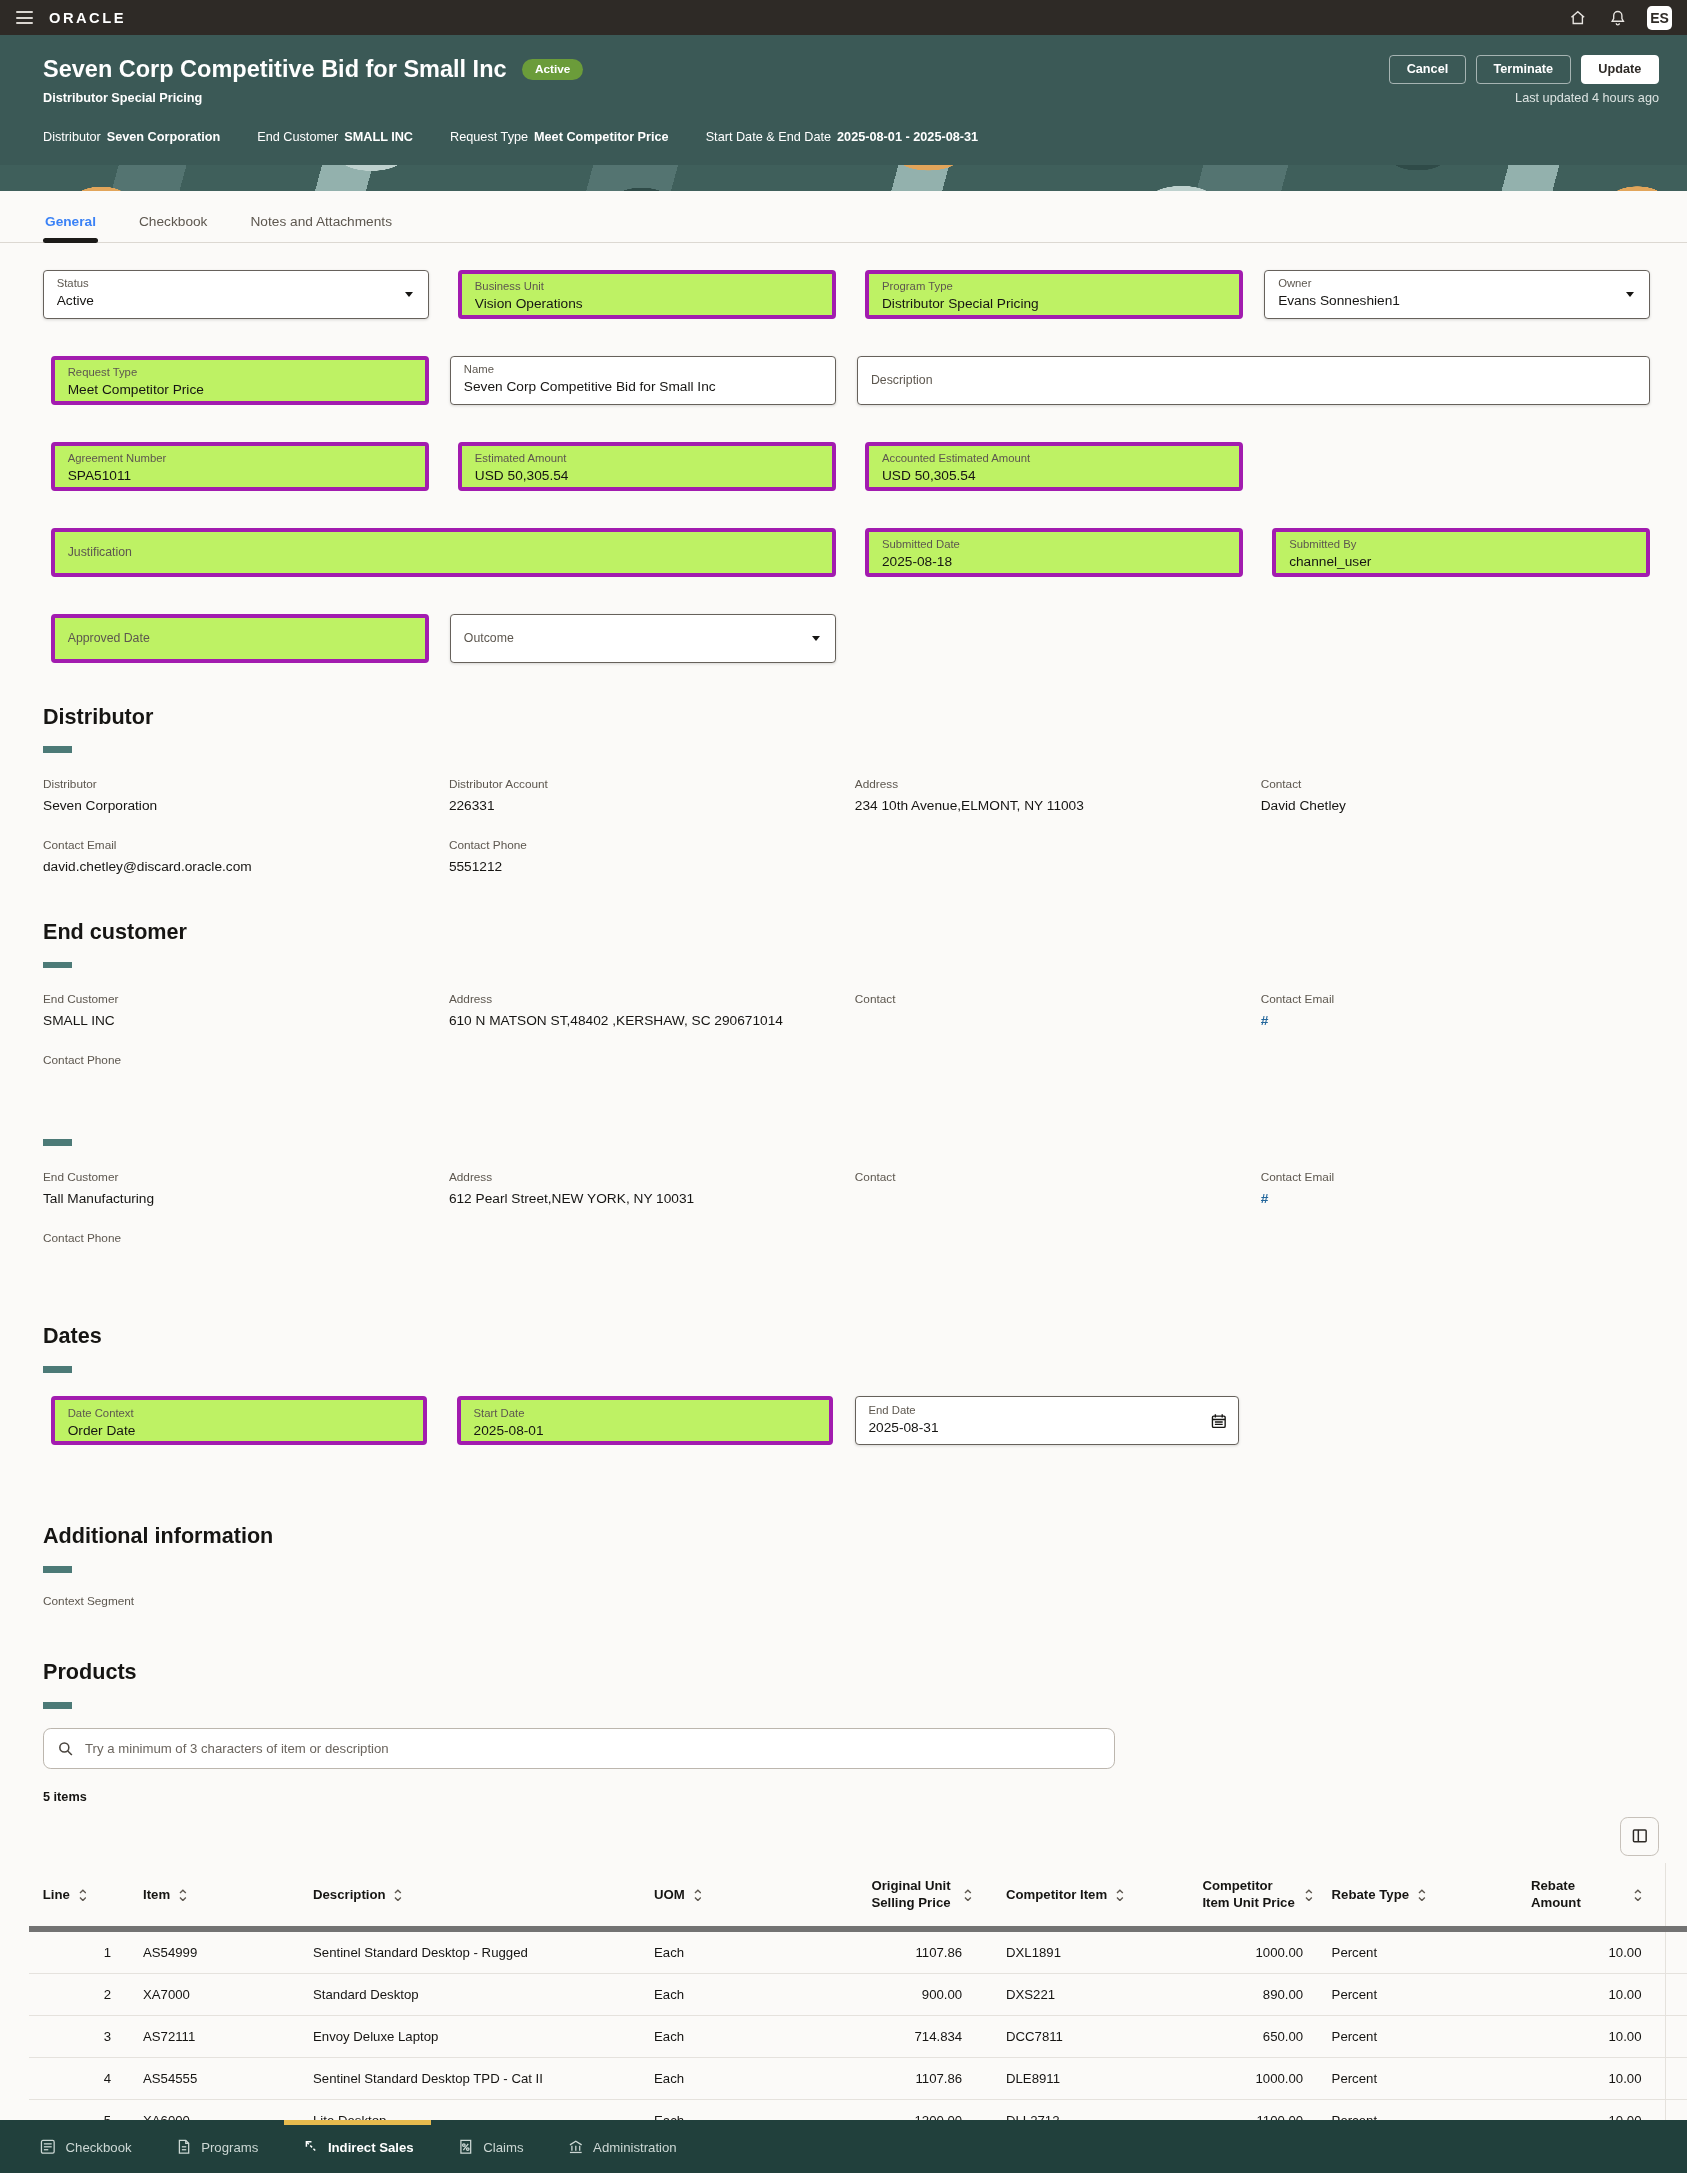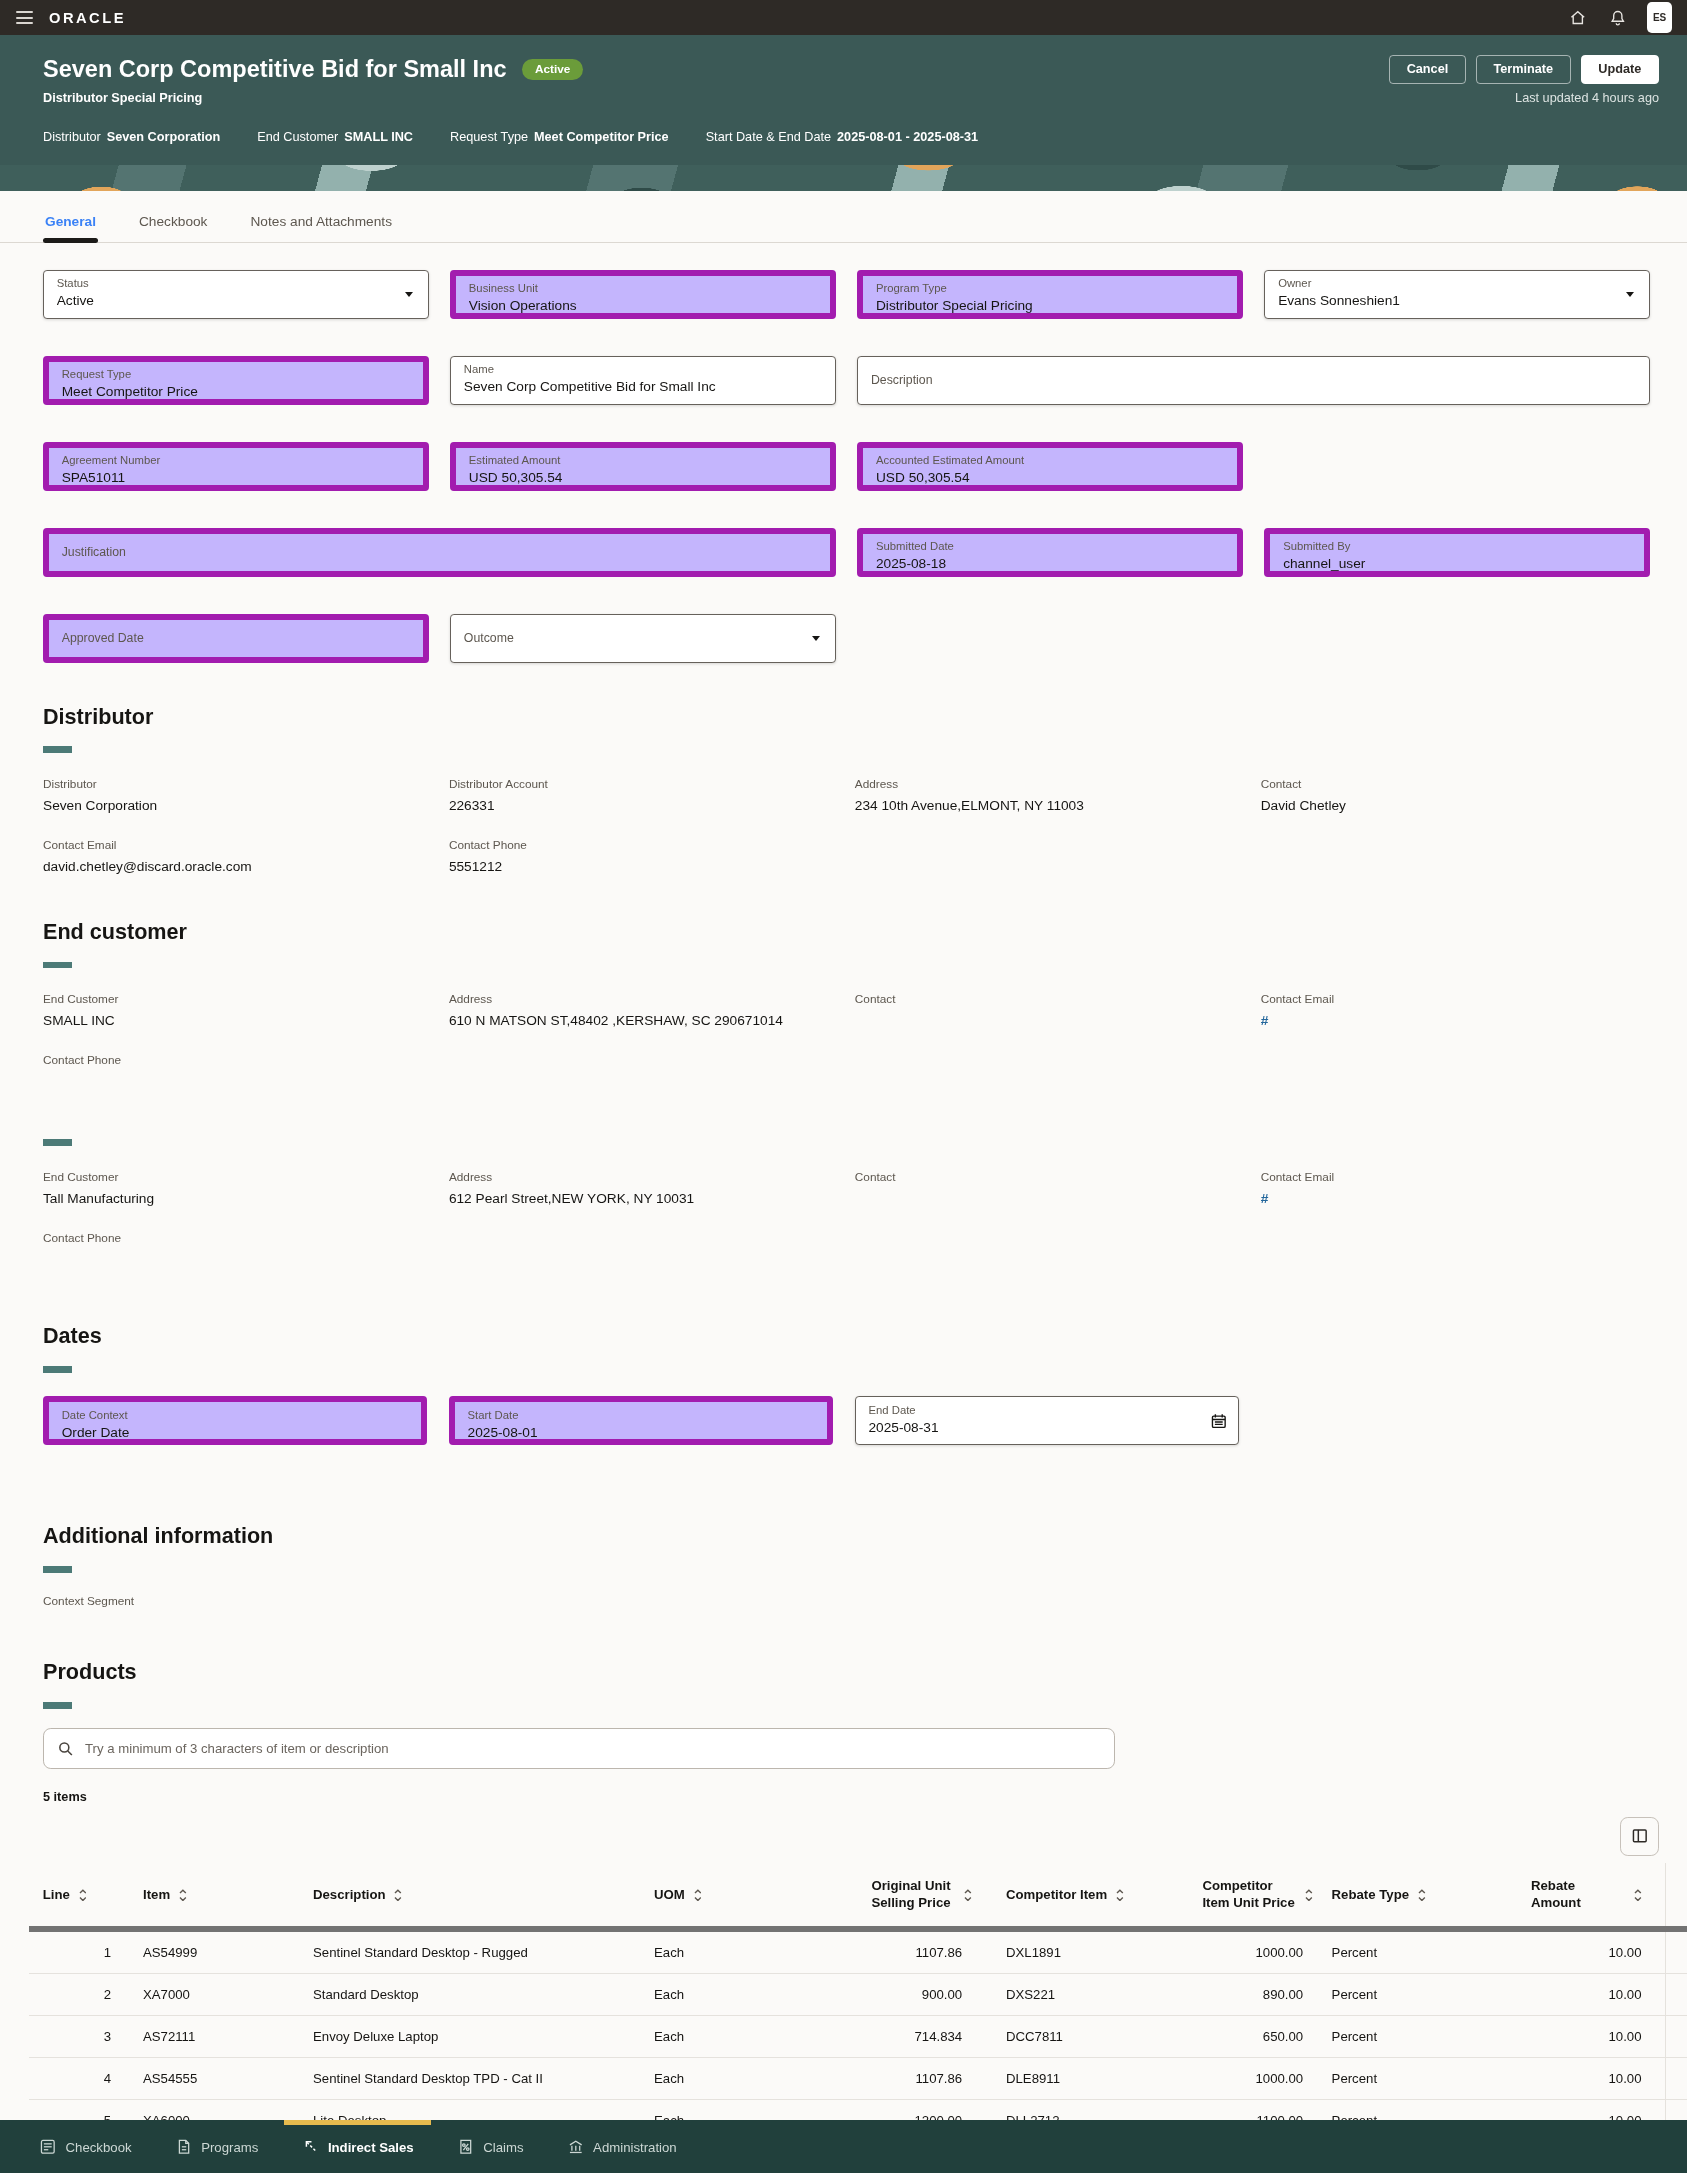--- a/index.html
+++ b/index.html
@@ -11,22 +11,22 @@
   }
   svg { display:block; }
 
   
   .topbar { height:35px; background:#2e2a26; display:flex; align-items:center; padding:0 15.7px; gap:15.7px; }
   .hamburger { width:17.6px; display:flex; flex-direction:column; gap:3.4px; cursor:pointer; }
   .hamburger span { height:2px; background:#dad6d1; border-radius:1px; }
   .logo { color:#ffffff; font-size:14.7px; font-weight:700; letter-spacing:2.5px; }
   .topbar-right { margin-left:auto; display:flex; align-items:center; gap:19.6px; }
   .tb-icon { stroke:#e8e5e1; fill:none; stroke-width:1.4; }
-  .avatar-chip { width:25.5px; height:31px; background:#ffffff; border-radius:4.9px; color:#2e2a26;
-    font-size:10px; font-weight:700; display:flex; align-items:center; justify-content:center; }
+  .avatar-chip { width:25.5px; height:24px; background:#ffffff; border-radius:4.9px; color:#2e2a26;
+    font-size:14px; font-weight:700; display:flex; align-items:center; justify-content:center; }
 
   
   .hero { background:#3b5956; color:#fff; padding:19.6px 29px 21.6px 43px; }
   .hero-top { display:flex; align-items:center; }
   .page-title { font-size:23.5px; font-weight:700; }
   .badge { margin-left:15.7px; background:#6b9c3a; color:#fff; font-size:11.8px; font-weight:600;
     padding:3.9px 12.7px; border-radius:11.8px; }
   .actions { margin-left:auto; display:flex; gap:9.8px;align-items:center; }
   .btn { font-family:inherit; font-size:12.7px; font-weight:600; border-radius:3.9px; padding:6.9px 16.7px; cursor:pointer; }
   .btn-outline { background:transparent; color:#fff; border:1px solid rgba(255,255,255,.55); }
@@ -55,21 +55,21 @@
   .tabs { display:flex; gap:39px; padding:0 43px; margin-top:13.7px; border-bottom:1px solid #dcd8d2; }
   .tab { position:relative; font-size:13.7px; color:#5d574f; padding:9.8px 2px 12.7px; cursor:pointer; }
   .tab.active { color:#3b82f6; font-weight:700; }
   .tab.active::after { content:""; position:absolute; left:0; right:0; bottom:-1px; height:4.9px;
     background:#1c1b19; border-radius:2.9px; }
 
   
   .formgrid { margin:26.5px 38px 0 43px; display:grid; grid-template-columns:repeat(4,1fr);
     column-gap:21.6px; row-gap:37px; }
   .field { height:49px; border-radius:3.9px; padding:6.9px 12.7px; position:relative; }
-  .field.ro { background:#c4b5fd; border:6px solid #a21caf; }
+  .field.ro { background:#bef264; border:4px solid #a21caf;margin-left:8px; }
   .field.ed { background:#ffffff; border:1px solid #66615b; box-shadow:0 1px 2.9px rgba(0,0,0,.15); }
   .f-label { display:block; font-size:11.3px; color:#5d574f; margin-bottom:3.9px; }
   .f-value { display:block; font-size:13.7px; color:#161513; white-space:nowrap; overflow:hidden; }
   .field.empty { display:flex; align-items:center; }
   .field.empty .f-label { margin:0; font-size:12.3px; }
   .span2 { grid-column:span 2; }
   .caret { position:absolute; right:14.7px; top:50%; margin-top:-2px; width:0; height:0;
     border-left:4.9px solid transparent; border-right:4.9px solid transparent; border-top:5.9px solid #161513; }
   .cal { position:absolute; right:10.8px; top:50%; transform:translateY(-50%); stroke:#161513; fill:none; stroke-width:1.4; }
 

